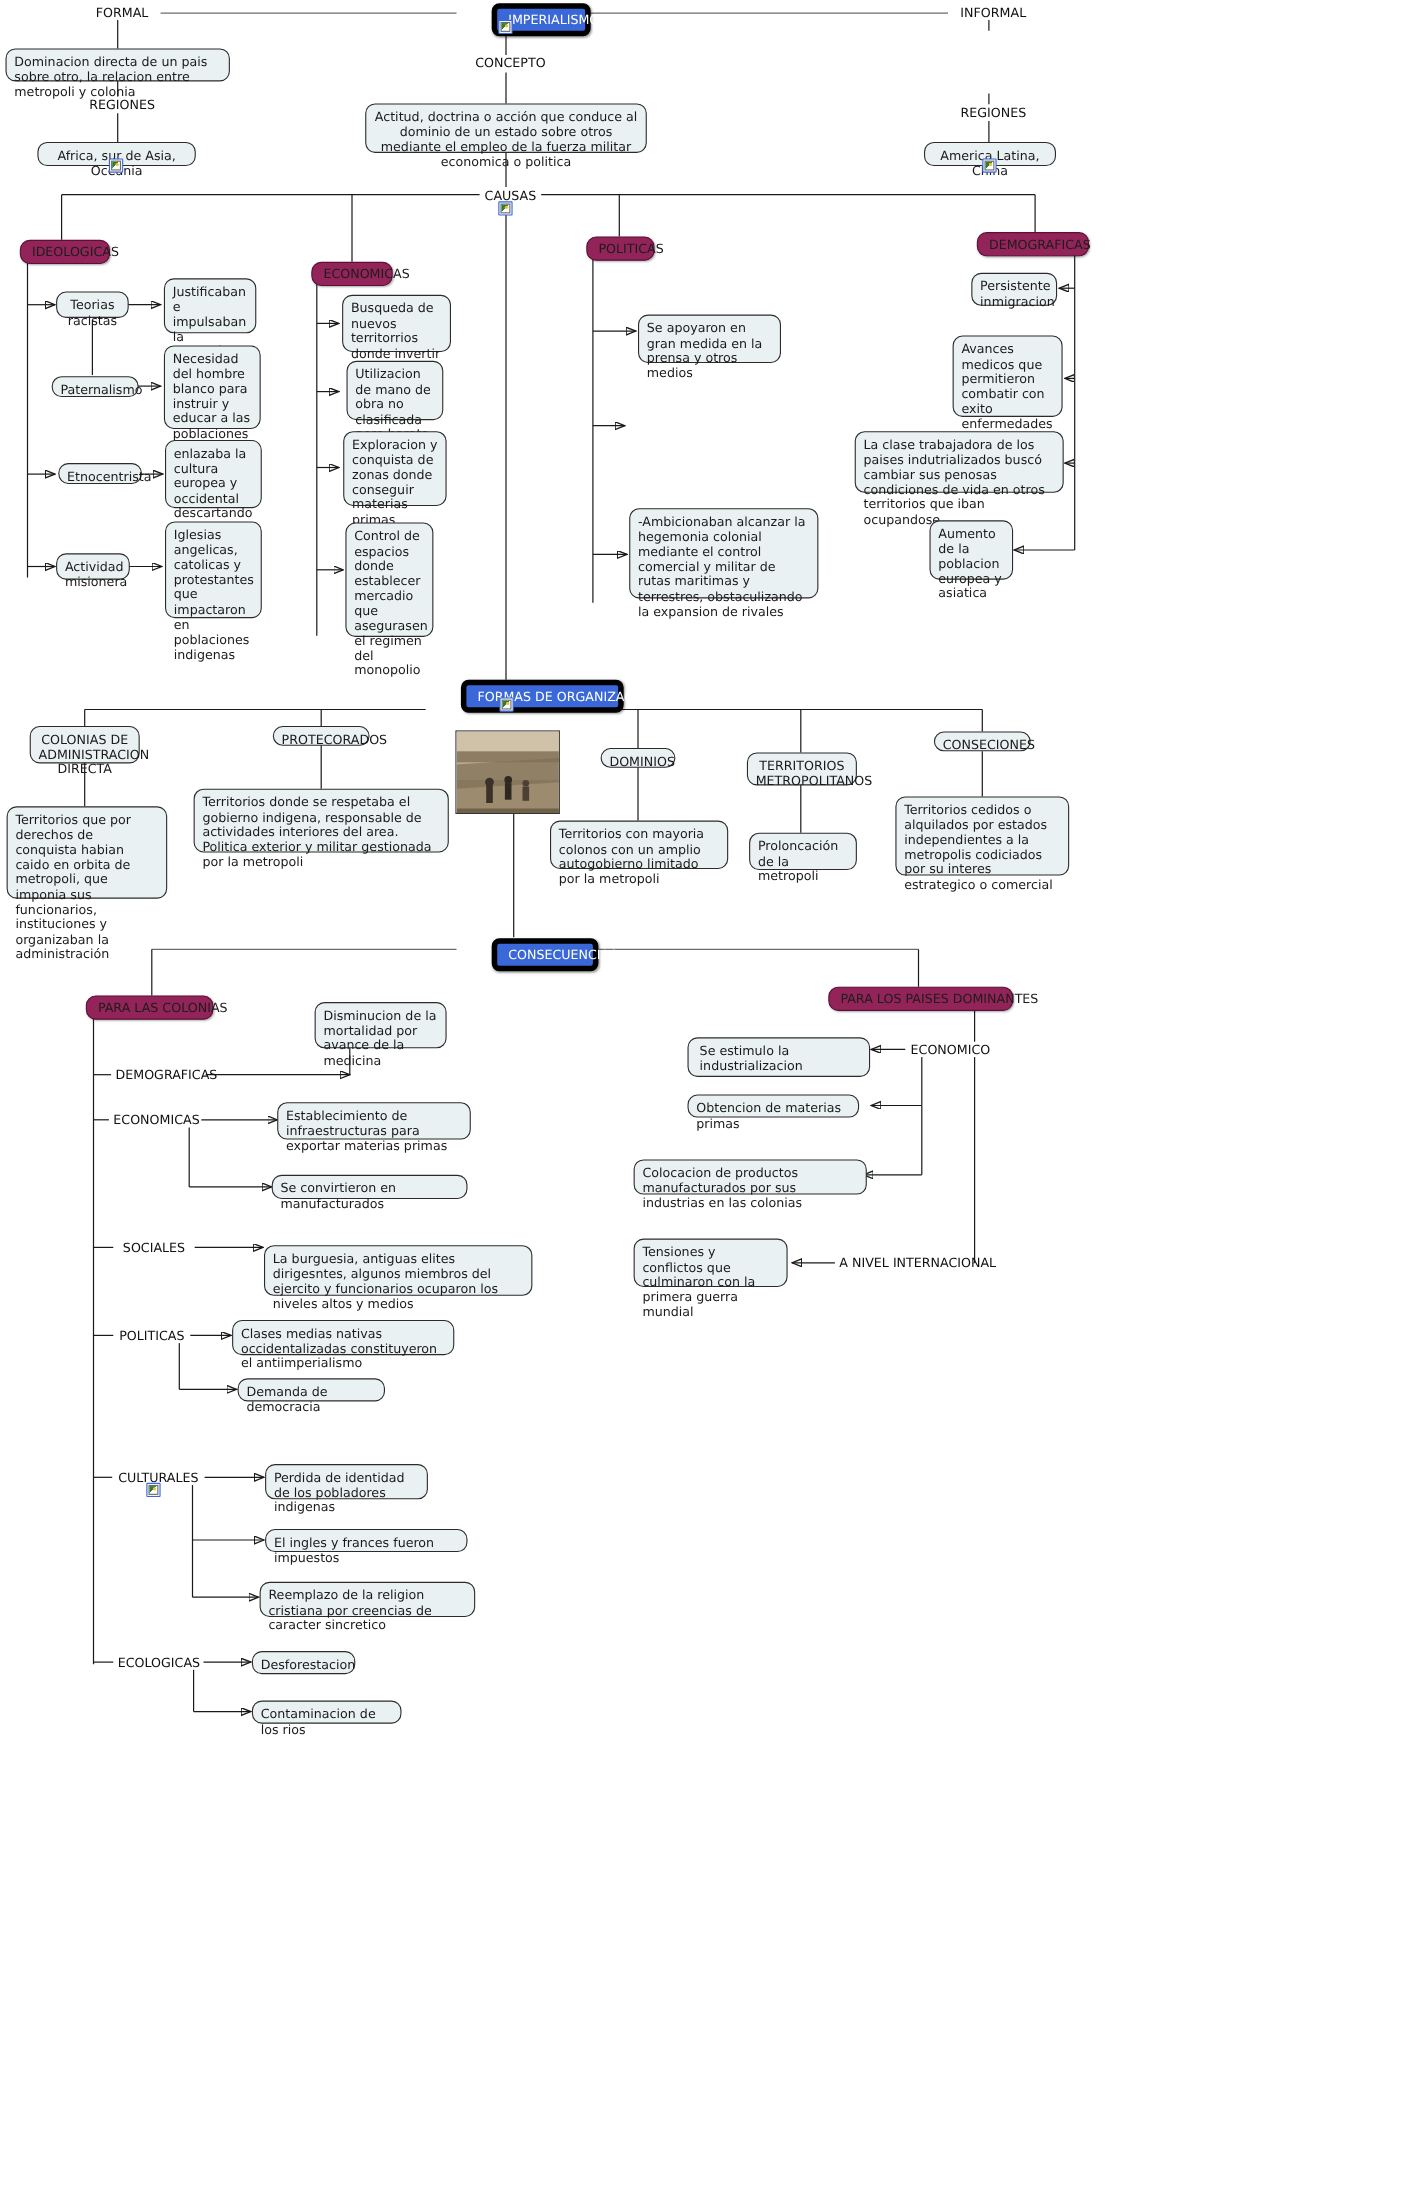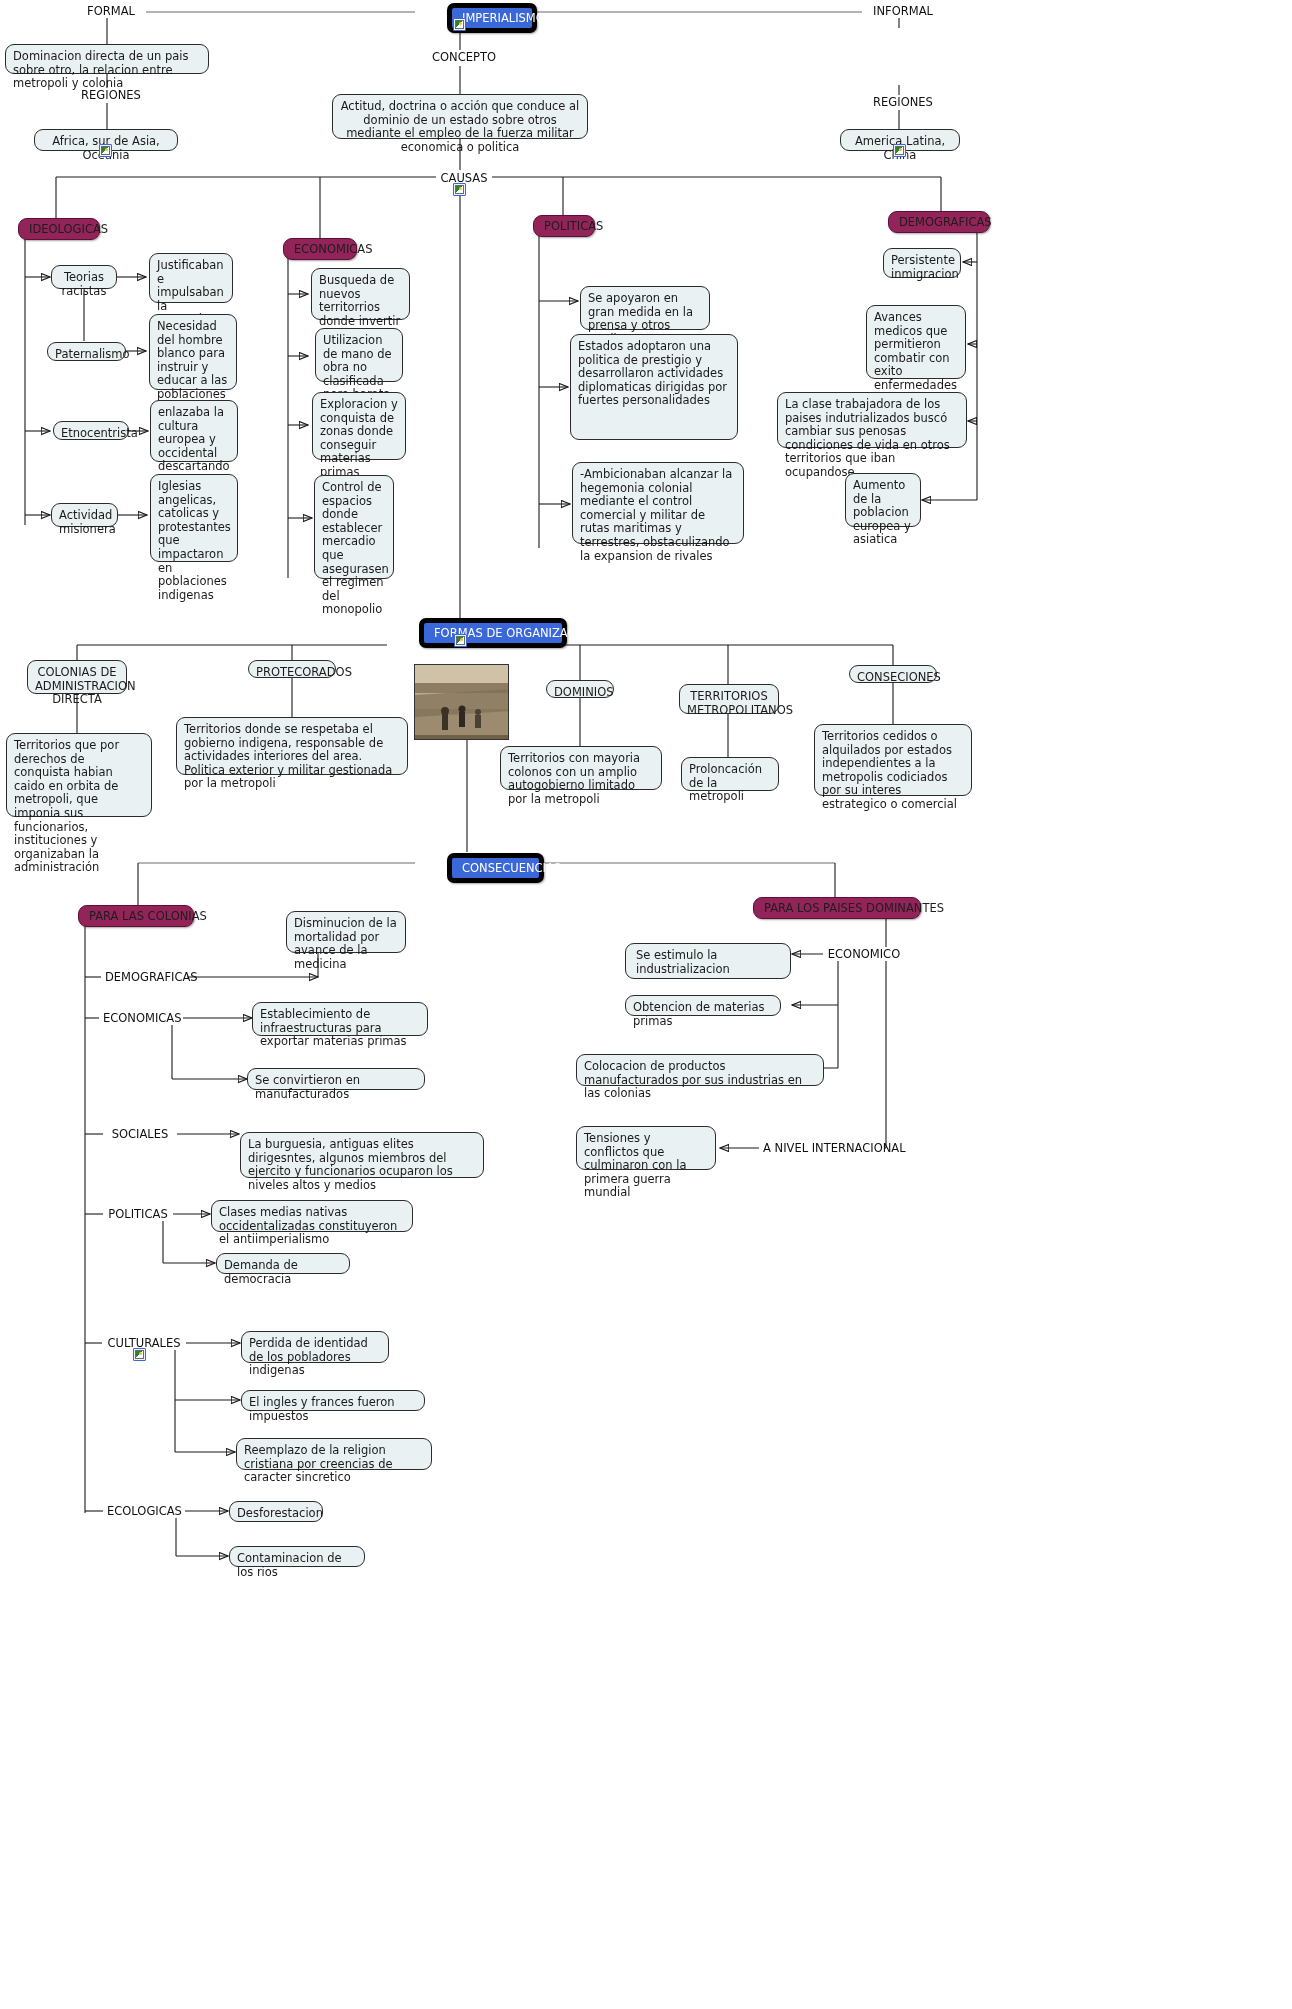--- a/index.html
+++ b/index.html
@@ -259,21 +259,20 @@
   <div class="node nbox" style="left:150px;top:474px;width:88px;height:88px;">Iglesias angelicas, catolicas y protestantes que impactaron en poblaciones indigenas</div>
 
   <div class="node pill-maroon" style="left:283px;top:238px;width:74px;">ECONOMICAS</div>
   <div class="node nbox" style="left:311px;top:268px;width:99px;height:52px;">Busqueda de nuevos territorrios donde invertir el capital</div>
   <div class="node nbox" style="left:315px;top:328px;width:88px;height:54px;">Utilizacion de mano de obra no clasificada pero barata</div>
   <div class="node nbox" style="left:312px;top:392px;width:94px;height:68px;">Exploracion y conquista de zonas donde conseguir materias primas</div>
   <div class="node nbox" style="left:314px;top:475px;width:80px;height:104px;">Control de espacios donde establecer mercadio que asegurasen el regimen del monopolio</div>
 
   <div class="node pill-maroon" style="left:533px;top:215px;width:62px;">POLITICAS</div>
   <div class="node nbox" style="left:580px;top:286px;width:130px;height:44px;">Se apoyaron en gran medida en la prensa y otros medios</div>
-  <div class="node nbox" style="left:570px;top:334px;width:168px;height:106px;">Estados adoptaron una politica de prestigio y desarrollaron actividades diplomaticas dirigidas por fuertes personalidades</div>
   <div class="node nbox" style="left:572px;top:462px;width:172px;height:82px;">-Ambicionaban alcanzar la hegemonia colonial mediante el control comercial y militar de rutas maritimas y terrestres, obstaculizando la expansion de rivales</div>
 
   <div class="node pill-maroon" style="left:888px;top:211px;width:102px;">DEMOGRAFICAS</div>
   <div class="node nbox" style="left:883px;top:248px;width:78px;height:30px;">Persistente inmigracion</div>
   <div class="node nbox" style="left:866px;top:305px;width:100px;height:74px;">Avances medicos que permitieron combatir con exito enfermedades antes mortales</div>
   <div class="node nbox" style="left:777px;top:392px;width:190px;height:56px;">La clase trabajadora de los paises indutrializados buscó cambiar sus penosas condiciones de vida en otros territorios que iban ocupandose</div>
   <div class="node nbox" style="left:845px;top:473px;width:76px;height:54px;">Aumento  de la poblacion europea y asiatica</div>
 
   <div class="node pill-blue" style="left:387px;top:618px;width:148px;">FORMAS DE ORGANIZACIÓN</div>
   <span class="attach" style="left:454px;top:634px;">
@@ -337,16 +336,16 @@
   <div class="node nbox" style="left:241px;top:1390px;width:184px;height:21px;">El ingles y frances fueron impuestos</div>
   <div class="node nbox" style="left:236px;top:1438px;width:196px;height:32px;">Reemplazo de la religion cristiana por creencias de caracter sincretico</div>
   <div class="node nbox" style="left:229px;top:1501px;width:94px;height:21px;">Desforestacion</div>
   <div class="node nbox" style="left:229px;top:1546px;width:136px;height:21px;">Contaminacion de los rios</div>
 
   <span class="lbl" style="left:823px;top:947px;width:74px;">ECONOMICO</span>
   <span class="lbl" style="left:759px;top:1141px;width:118px;">A NIVEL INTERNACIONAL</span>
 
   <div class="node nbox" style="left:625px;top:943px;width:166px;height:36px;padding-left:10px;">Se estimulo la industrializacion</div>
   <div class="node nbox" style="left:625px;top:995px;width:156px;height:21px;">Obtencion de materias primas</div>
-  <div class="node nbox" style="left:576px;top:1054px;width:248px;height:32px;">Colocacion de productos manufacturados por sus industrias en las colonias</div>
+  <div class="node nbox" style="left:576px;top:1054px;width:212px;height:32px;">Colocacion de productos manufacturados por sus industrias en las colonias</div>
   <div class="node nbox" style="left:576px;top:1126px;width:140px;height:44px;">Tensiones y conflictos que culminaron con la primera guerra mundial</div>
 
 </div>
 
 </body></html>

